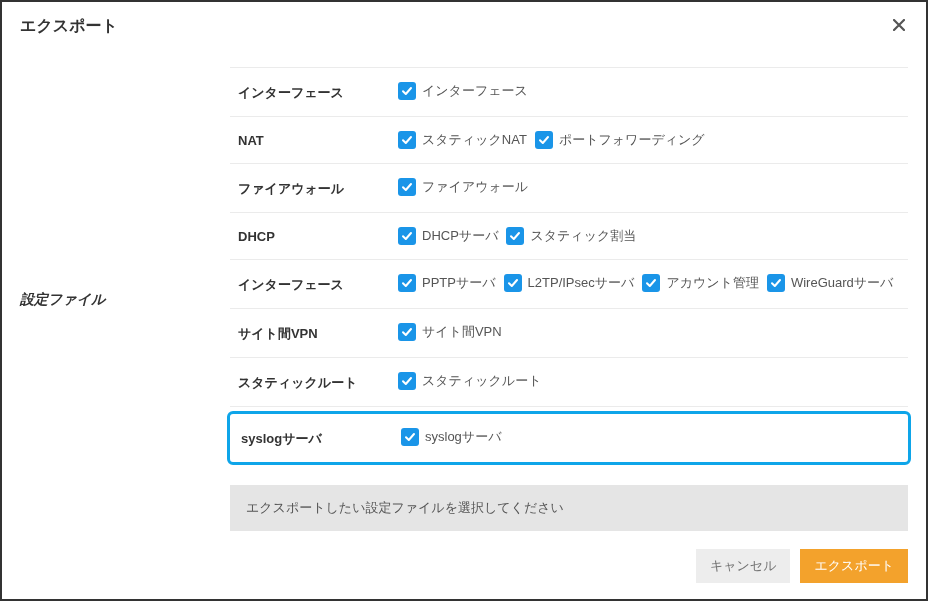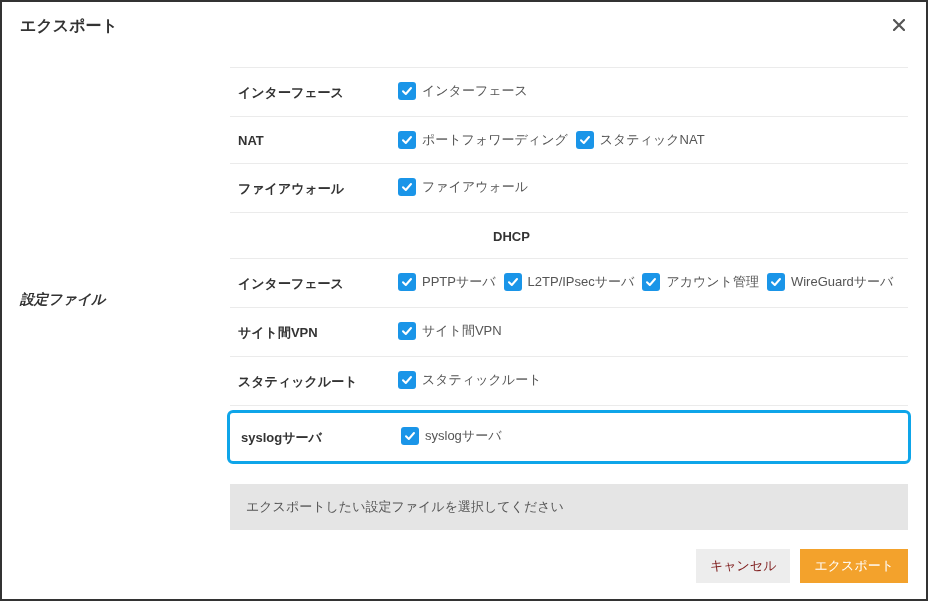--- a/index.html
+++ b/index.html
@@ -122,21 +122,21 @@
     gap: 10px;
   }
   .btn {
     padding: 8px 14px;
     font-size: 13px;
     cursor: pointer;
     border: none;
   }
   .btn-cancel {
     background: #ededed;
-    color: #7f1d1d;
+    color: #737373;
   }
   .btn-primary {
     background: #f3a22c;
     color: #fff;
   }
 </style>
 </head>
 <body>
 
 <div class="dialog">
@@ -170,47 +170,65 @@
           </div>
           <div class="row">
             <div class="row-label">NAT</div>
             <div class="row-options">
               <label class="chk">
                 <span class="chk-box">
                   <svg viewBox="0 0 12 12">
                     <path d="M2 6.2 L4.8 9 L10 3" stroke="#fff" stroke-width="2" fill="none" stroke-linecap="round" stroke-linejoin="round"></path>
                   </svg>
                 </span>
+                <span class="chk-label">スタティックNAT</span>
+              </label>
+              <label class="chk">
+                <span class="chk-box">
+                  <svg viewBox="0 0 12 12">
+                    <path d="M2 6.2 L4.8 9 L10 3" stroke="#fff" stroke-width="2" fill="none" stroke-linecap="round" stroke-linejoin="round"></path>
+                  </svg>
+                </span>
                 <span class="chk-label">ポートフォワーディング</span>
               </label>
-              <label class="chk">
-                <span class="chk-box">
-                  <svg viewBox="0 0 12 12">
-                    <path d="M2 6.2 L4.8 9 L10 3" stroke="#fff" stroke-width="2" fill="none" stroke-linecap="round" stroke-linejoin="round"></path>
-                  </svg>
-                </span>
-                <span class="chk-label">スタティックNAT</span>
-              </label>
             </div>
           </div>
           <div class="row">
             <div class="row-label">ファイアウォール</div>
             <div class="row-options">
               <label class="chk">
                 <span class="chk-box">
                   <svg viewBox="0 0 12 12">
                     <path d="M2 6.2 L4.8 9 L10 3" stroke="#fff" stroke-width="2" fill="none" stroke-linecap="round" stroke-linejoin="round"></path>
                   </svg>
                 </span>
                 <span class="chk-label">ファイアウォール</span>
               </label>
             </div>
           </div>
           <div class="row">
             <div class="row-label">DHCP</div>
+            <div class="row-options">
+              <label class="chk">
+                <span class="chk-box">
+                  <svg viewBox="0 0 12 12">
+                    <path d="M2 6.2 L4.8 9 L10 3" stroke="#fff" stroke-width="2" fill="none" stroke-linecap="round" stroke-linejoin="round"></path>
+                  </svg>
+                </span>
+                <span class="chk-label">DHCPサーバ</span>
+              </label>
+              <label class="chk">
+                <span class="chk-box">
+                  <svg viewBox="0 0 12 12">
+                    <path d="M2 6.2 L4.8 9 L10 3" stroke="#fff" stroke-width="2" fill="none" stroke-linecap="round" stroke-linejoin="round"></path>
+                  </svg>
+                </span>
+                <span class="chk-label">スタティック割当</span>
+              </label>
+            </div>
           </div>
           <div class="row">
             <div class="row-label">インターフェース</div>
             <div class="row-options">
               <label class="chk">
                 <span class="chk-box">
                   <svg viewBox="0 0 12 12">
                     <path d="M2 6.2 L4.8 9 L10 3" stroke="#fff" stroke-width="2" fill="none" stroke-linecap="round" stroke-linejoin="round"></path>
                   </svg>
                 </span>

